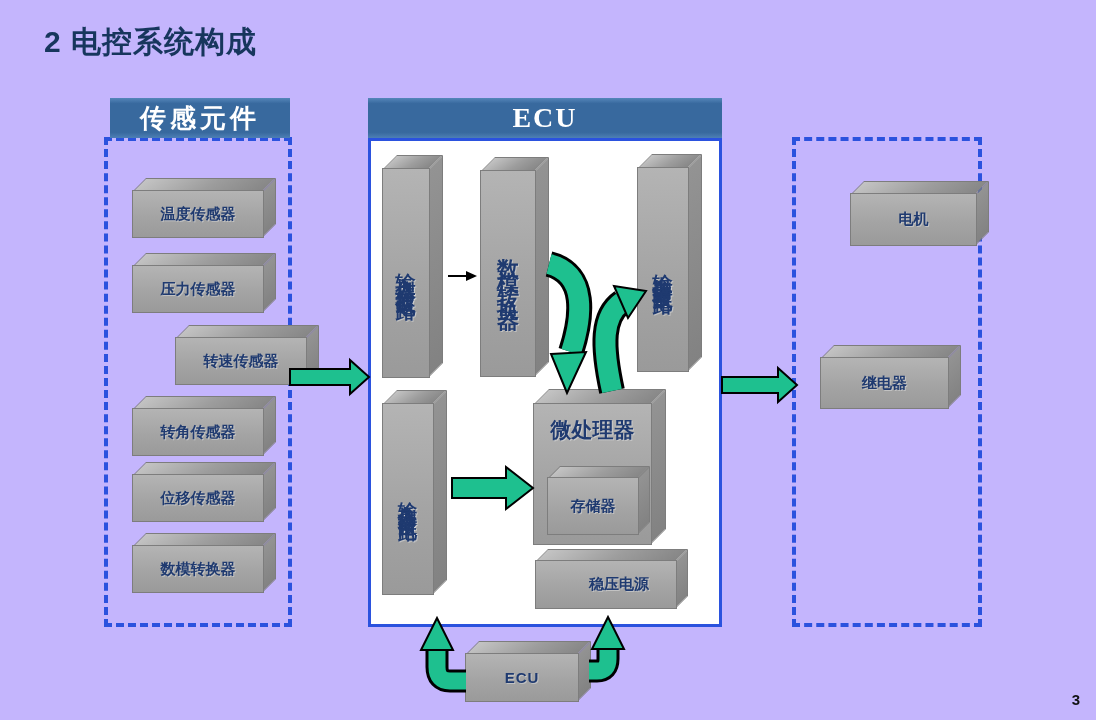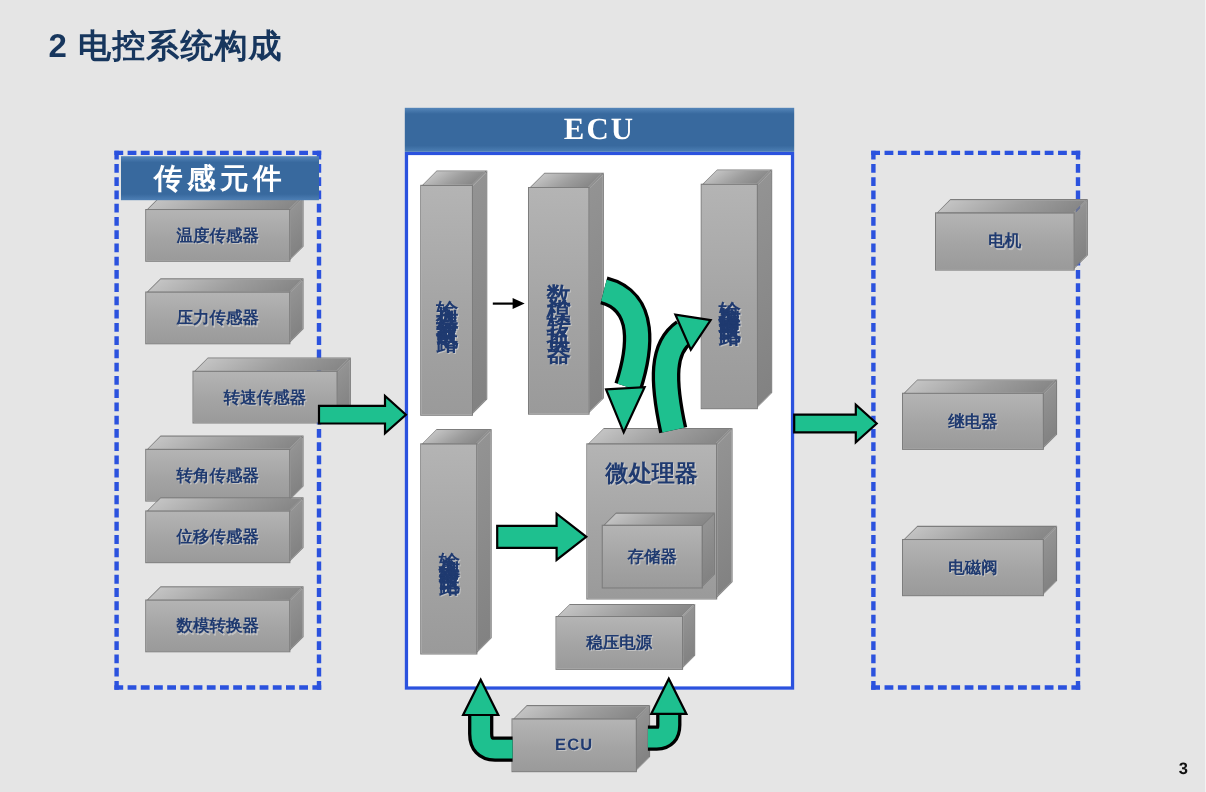--- a/index.html
+++ b/index.html
@@ -1,17 +1,17 @@
 <!DOCTYPE html>
 <html><head>
 <meta charset="utf-8">
 <style>
   html,body{margin:0;padding:0;background:#ffffff;}
   #stage{
-    position:relative;width:1096px;height:720px;background:#e5e5e5;overflow:hidden;
+    position:relative;width:1096px;height:720px;background:#c4b5fd;overflow:hidden;
     font-family:"Liberation Sans","DejaVu Sans",sans-serif;
   }
   
   .slide-title{
     position:absolute;left:44px;top:22px;
     font-size:30px;font-weight:bold;color:#17365d;letter-spacing:1px;
   }
   .page-number{
     position:absolute;right:16px;bottom:12px;
     font-size:15px;font-weight:bold;color:#111111;
@@ -61,36 +61,36 @@
   
   #arrow-layer{position:absolute;left:0;top:0;z-index:4;pointer-events:none;}
 </style>
 </head>
 <body>
 
 <div id="stage">
 
   <div class="slide-title">2 电控系统构成</div>
 
-  <div class="col-header" style="left:110px;top:98px;width:180px;margin-top:44px;">传感元件</div>
+  <div class="col-header" style="left:110px;top:98px;width:180px;">传感元件</div>
   <div class="dashed-panel" style="left:104px;top:137px;width:180px;height:482px;"></div>
 
   <div class="box3d" style="left:132px;top:190px;width:130px;height:46px;">
     <span class="boxlabel">温度传感器</span>
   </div>
   <div class="box3d" style="left:132px;top:265px;width:130px;height:46px;">
     <span class="boxlabel">压力传感器</span>
   </div>
   <div class="box3d" style="left:132px;top:337px;width:130px;height:46px;margin-left:43px;">
     <span class="boxlabel">转速传感器</span>
   </div>
   <div class="box3d" style="left:132px;top:408px;width:130px;height:46px;">
     <span class="boxlabel">转角传感器</span>
   </div>
-  <div class="box3d" style="left:132px;top:464px;width:130px;height:46px;">
+  <div class="box3d" style="left:132px;top:474px;width:130px;height:46px;">
     <span class="boxlabel">位移传感器</span>
   </div>
   <div class="box3d" style="left:132px;top:545px;width:130px;height:46px;">
     <span class="boxlabel">数模转换器</span>
   </div>
 
   <div class="col-header serif" style="left:368px;top:98px;width:354px;">ECU</div>
   <div class="solid-panel" style="left:368px;top:138px;width:348px;height:483px;"></div>
 
   <div class="box3d" style="--d:14px;left:382px;top:168px;width:46px;height:208px;">
@@ -104,37 +104,34 @@
   </div>
   <div class="box3d" style="--d:14px;left:382px;top:403px;width:50px;height:190px;">
     <span class="vlabel" style="font-size:19px;letter-spacing:3px;">输入信号转换电路</span>
   </div>
   <div class="box3d top-align" style="--d:15px;left:533px;top:403px;width:117px;height:140px;">
     <span class="boxlabel" style="font-size:21px;margin-top:12px;">微处理器</span>
   </div>
   <div class="box3d" style="--d:12px;left:547px;top:477px;width:90px;height:56px;">
     <span class="boxlabel">存储器</span>
   </div>
-  <div class="box3d" style="--d:12px;left:505px;top:560px;width:114px;height:47px;">
+  <div class="box3d" style="--d:12px;left:535px;top:560px;width:114px;height:47px;padding-left:26px;">
     <span class="boxlabel">稳压电源</span>
   </div>
   <div class="box3d" style="--d:13px;left:465px;top:653px;width:112px;height:47px;">
     <span class="boxlabel" style="letter-spacing:1px;">ECU</span>
   </div>
 
   <div class="dashed-panel" style="left:792px;top:137px;width:182px;height:482px;"></div>
 
   <div class="box3d" style="left:850px;top:193px;width:125px;height:51px;">
     <span class="boxlabel">电机</span>
   </div>
   <div class="box3d" style="left:820px;top:357px;width:127px;height:50px;">
     <span class="boxlabel">继电器</span>
-  </div>
-  <div class="box3d" style="left:820px;top:490px;width:127px;height:50px;">
-    <span class="boxlabel">电磁阀</span>
   </div>
 
   <svg id="arrow-layer" width="1096" height="720" viewBox="0 0 1096 720">
 
     <polygon points="290,369 350,369 350,360 369,377 350,394 350,385 290,385" fill="#1ec08f" stroke="#000000" stroke-width="2"></polygon>
 
     <polygon points="722,377 778,377 778,368 797,385 778,402 778,393 722,393" fill="#1ec08f" stroke="#000000" stroke-width="2"></polygon>
 
     <polygon points="452,478 506,478 506,467 533,488 506,509 506,498 452,498" fill="#1ec08f" stroke="#000000" stroke-width="2"></polygon>
 

